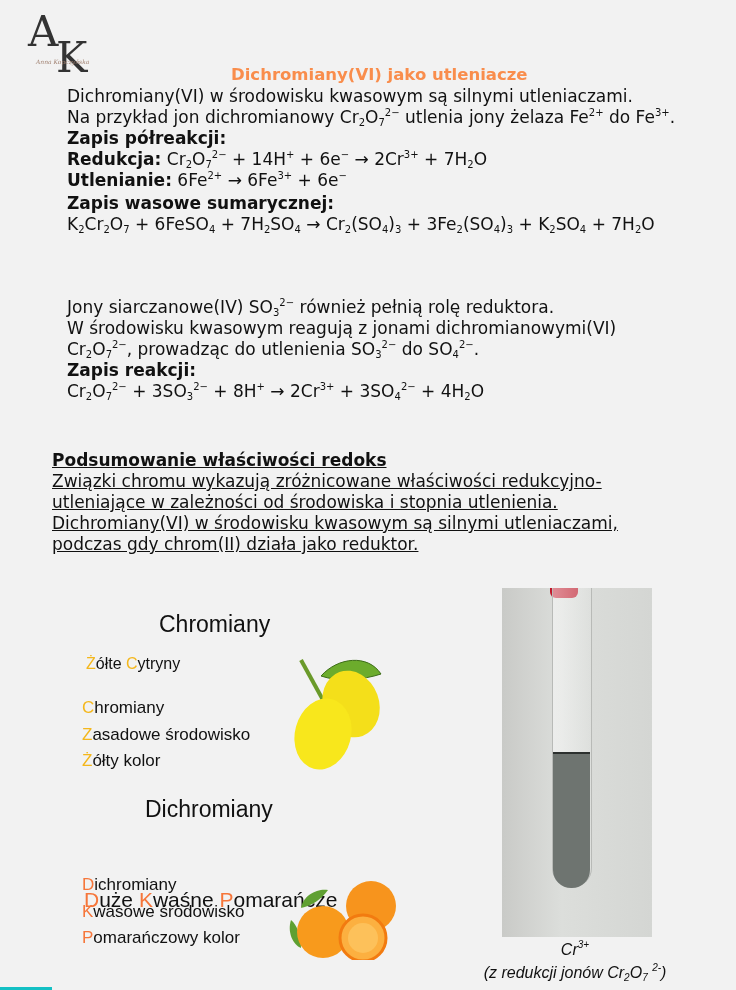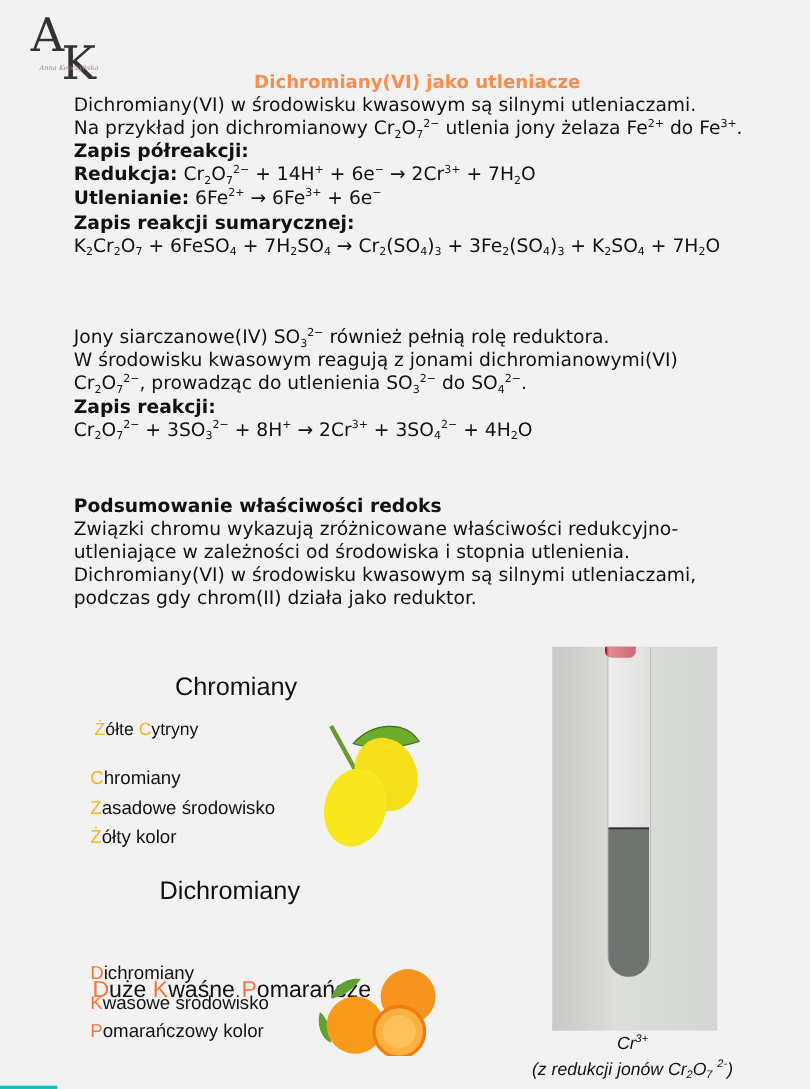--- a/index.html
+++ b/index.html
@@ -32,33 +32,33 @@
 </div>
 
 <div class="abs title sans" style="left:231px;top:65px;">Dichromiany(VI) jako utleniacze</div>
 
 <div class="abs sans" style="left:67px;top:86px;">
   <div class="line">Dichromiany(VI) w środowisku kwasowym są silnymi utleniaczami.</div>
   <div class="line"><span>Na przykład jon dichromianowy Cr</span><sub>2</sub>O<sub>7</sub><sup>2−</sup> <span>utlenia jony żelaza Fe</span><sup>2+</sup> <span>do Fe</span><sup>3+</sup>.</div>
   <div class="line b">Zapis półreakcji:</div>
   <div class="line"><b>Redukcja:</b> Cr<sub>2</sub>O<sub>7</sub><sup>2−</sup> + 14H<sup>+</sup> + 6e<sup>−</sup> → 2Cr<sup>3+</sup> + 7H<sub>2</sub>O</div>
   <div class="line"><b>Utlenianie:</b> 6Fe<sup>2+</sup> → 6Fe<sup>3+</sup> + 6e<sup>−</sup></div>
-  <div class="line b" style="margin-top:2px">Zapis reakcji sumarycznej:</div>
+  <div class="line b" style="margin-top:2px">Zapis wasowe sumarycznej:</div>
   <div class="line">K<sub>2</sub>Cr<sub>2</sub>O<sub>7</sub> + 6FeSO<sub>4</sub> + 7H<sub>2</sub>SO<sub>4</sub> → Cr<sub>2</sub>(SO<sub>4</sub>)<sub>3</sub> + 3Fe<sub>2</sub>(SO<sub>4</sub>)<sub>3</sub> + K<sub>2</sub>SO<sub>4</sub> + 7H<sub>2</sub>O</div>
 </div>
 
 <div class="abs sans" style="left:67px;top:297px;">
   <div class="line"><span>Jony siarczanowe(IV) SO</span><sub>3</sub><sup>2−</sup> <span>również pełnią rolę reduktora.</span></div>
   <div class="line">W środowisku kwasowym reagują z jonami dichromianowymi(VI)</div>
   <div class="line">Cr<sub>2</sub>O<sub>7</sub><sup>2−</sup><span>, prowadząc do utlenienia SO</span><sub>3</sub><sup>2−</sup> <span>do SO</span><sub>4</sub><sup>2−</sup>.</div>
   <div class="line b">Zapis reakcji:</div>
   <div class="line">Cr<sub>2</sub>O<sub>7</sub><sup>2−</sup> + 3SO<sub>3</sub><sup>2−</sup> + 8H<sup>+</sup> → 2Cr<sup>3+</sup> + 3SO<sub>4</sub><sup>2−</sup> + 4H<sub>2</sub>O</div>
 </div>
 
-<div class="abs sans" style="left:67px;top:450px;">
+<div class="abs sans" style="left:52px;top:450px;text-decoration:underline;">
   <div class="line b">Podsumowanie właściwości redoks</div>
   <div class="line">Związki chromu wykazują zróżnicowane właściwości redukcyjno-</div>
   <div class="line">utleniające w zależności od środowiska i stopnia utlenienia.</div>
   <div class="line">Dichromiany(VI) w środowisku kwasowym są silnymi utleniaczami,</div>
   <div class="line">podczas gdy chrom(II) działa jako reduktor.</div>
 </div>
 
 <div class="abs serif" style="left:159px;top:611px;font-size:23px;">Chromiany</div>
 <div class="abs serif" style="left:86px;top:655px;font-size:16px;">
   <span class="hl-y">Ż</span><span>ółte </span><span class="hl-y">C</span><span>ytryny</span>

